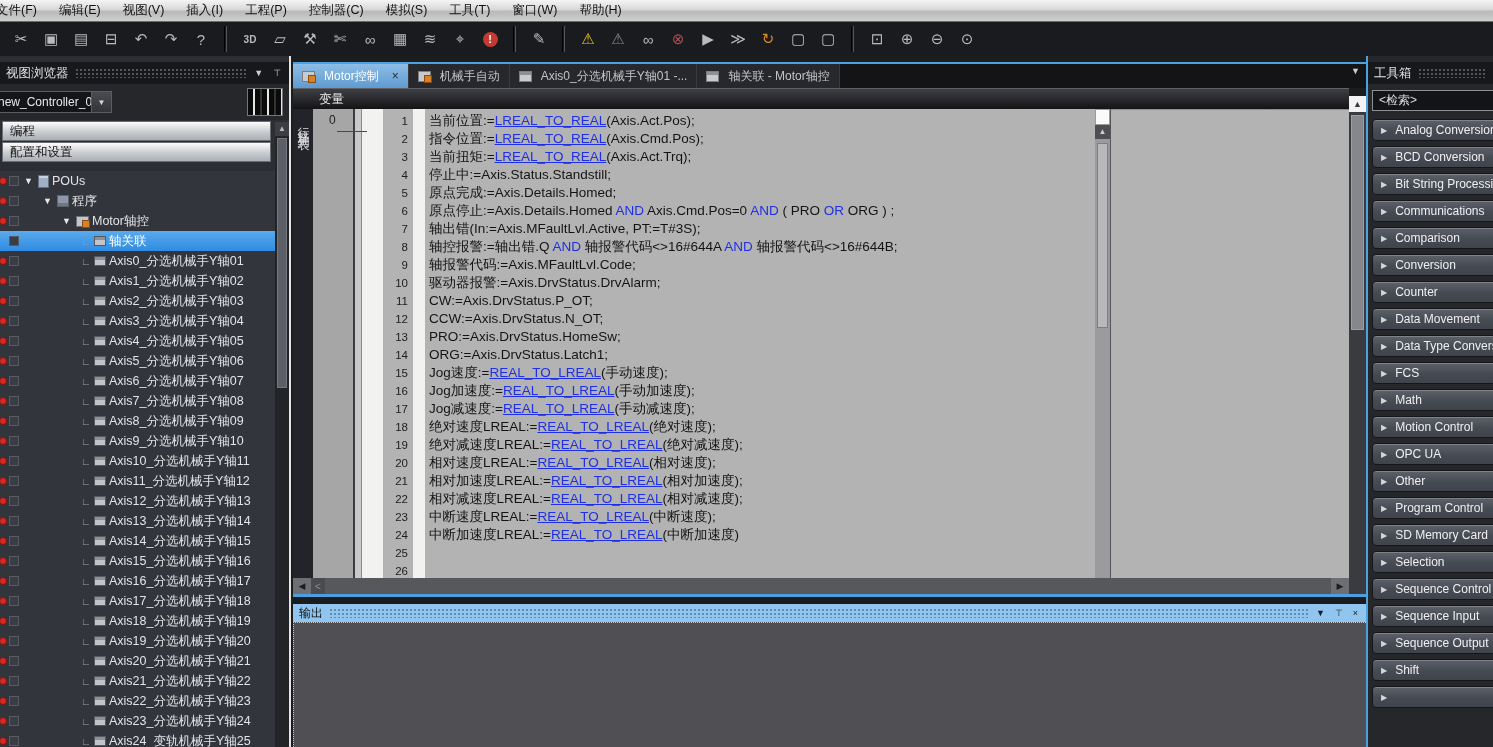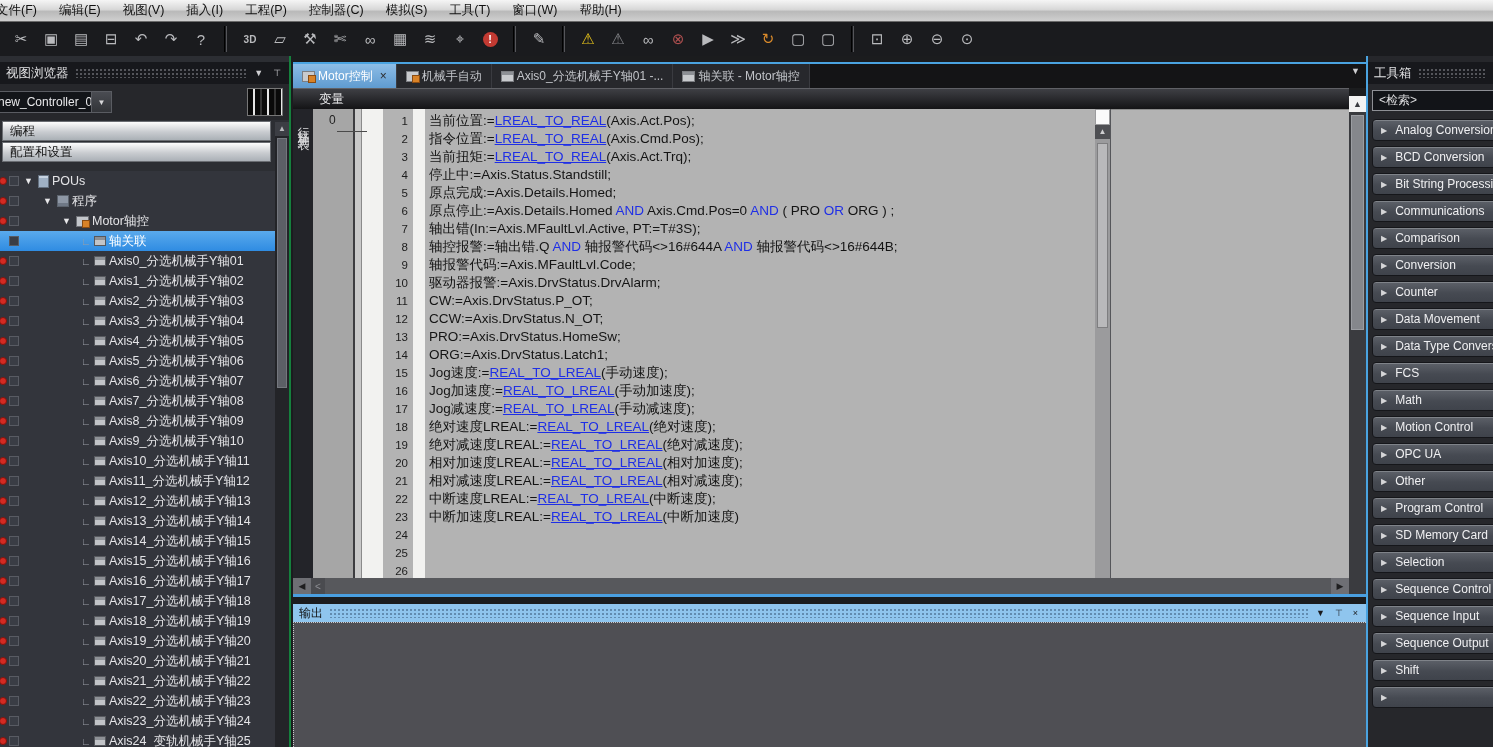--- a/index.html
+++ b/index.html
@@ -20,21 +20,21 @@
   .tb-sep { width:3px; height:26px; margin:0 2px;
     border-left:1px solid #000; border-right:1px solid #55565a; }
   .tb-icon { width:30px; height:26px; display:flex; align-items:center; justify-content:center;
     font-size:15px; color:#b9babd; cursor:pointer; }
   .tb-icon.small-text { font-size:10px; font-weight:bold; }
   .tb-icon .circ { width:15px; height:15px; border-radius:50%; background:#c23a32; color:#fff;
     font-size:11px; font-weight:bold; display:flex; align-items:center; justify-content:center; }
 
   
   .sidebar { position:absolute; left:0; top:56px; width:291px; bottom:0; background:#2c2e33;
-    border-right:2px solid #15803d; }
+    border-right:2px solid #e5e5e5; }
   .panel-header { height:22px; margin-top:6px; background:#17181c; color:#e2e2e4; font-size:12.5px;
     display:flex; align-items:center; padding:0 6px; gap:6px; }
   .dotfill { flex:1; height:10px;
     background-image:radial-gradient(circle, rgba(200,200,210,.35) 1px, transparent 1.2px);
     background-size:4px 4px; }
   .hdr-ic { color:#cfcfd2; font-size:9px; cursor:pointer; padding:0 2px; }
   .controller-row { position:relative; height:36px; background:#26272b; }
   .ctrl-dd { position:absolute; left:-8px; top:7px; height:22px; width:122px; display:flex; }
   .ctrl-dd .ctrl-name { background:#131519; border:1px solid #5a5c62; color:#e8e8ea; font-size:12px;
     line-height:20px; padding:0 5px; width:100px; white-space:nowrap; overflow:hidden; }
@@ -69,21 +69,21 @@
     box-shadow:inset 0 3px 0 #8d9095; flex:none; }
   .tree-scroll { position:absolute; right:0; top:66px; bottom:0; width:14px; background:#232428; }
   .scroll-btn { height:14px; background:#3c3e44; color:#b8b8bc; font-size:8px; text-align:center;
     line-height:14px; cursor:pointer; }
   .tree-scroll .thumb { margin:2px 2px; height:250px; background:#5c5f66; border:1px solid #74777e; cursor:pointer; }
 
   
   .editor { position:absolute; left:293px; top:56px; width:1073px; bottom:0; background:#1b1c1e; }
   .tabbar { position:absolute; left:0; top:6px; right:0; height:26px; background:#141416;
     border-top:2px solid #4aa3e0; display:flex; }
-  .tab { display:flex; align-items:center; gap:3px; padding:0 9px; font-size:12px; color:#c2c4c9;
+  .tab { display:flex; align-items:center; gap:9px; padding:0 9px; font-size:12px; color:#c2c4c9;
     background:#27282c; border-right:1px solid #3a3b40; cursor:pointer; white-space:nowrap;text-align:right; }
   .tab.active { background:linear-gradient(#8dbde6,#5f9bd0); color:#fff; }
   .tab .close { font-size:12px; color:#2c2c2e; margin-left:4px; cursor:pointer; }
   .tab-ic { width:13px; height:11px; background:#c8cacd; border:1px solid #7c7e82; position:relative; flex:none; }
   .tab-ic.prog::after { content:""; position:absolute; right:-2px; bottom:-2px; width:6px; height:6px;
     background:#d88227; border:1px solid #8a4c12; }
   .tab-ic.st { box-shadow:inset 0 3px 0 #8d9095; }
   .tab-dd { position:absolute; right:6px; top:10px; color:#cfcfd2; font-size:9px; cursor:pointer; }
   .varbar { position:absolute; left:0; top:32px; right:17px; height:21px;
     background:linear-gradient(#3e3f44,#141416); border-top:1px solid #606166;
@@ -536,20 +536,21 @@
         <div class="code-line"><span class="st-t">驱动器报警:=Axis.DrvStatus.DrvAlarm;</span></div>
         <div class="code-line"><span class="st-t">CW:=Axis.DrvStatus.P_OT;</span></div>
         <div class="code-line"><span class="st-t">CCW:=Axis.DrvStatus.N_OT;</span></div>
         <div class="code-line"><span class="st-t">PRO:=Axis.DrvStatus.HomeSw;</span></div>
         <div class="code-line"><span class="st-t">ORG:=Axis.DrvStatus.Latch1;</span></div>
         <div class="code-line"><span class="st-t">Jog速度:=</span><span class="st-f">REAL_TO_LREAL</span><span class="st-t">(手动速度);</span></div>
         <div class="code-line"><span class="st-t">Jog加速度:=</span><span class="st-f">REAL_TO_LREAL</span><span class="st-t">(手动加速度);</span></div>
         <div class="code-line"><span class="st-t">Jog减速度:=</span><span class="st-f">REAL_TO_LREAL</span><span class="st-t">(手动减速度);</span></div>
         <div class="code-line"><span class="st-t">绝对速度LREAL:=</span><span class="st-f">REAL_TO_LREAL</span><span class="st-t">(绝对速度);</span></div>
         <div class="code-line"><span class="st-t">绝对减速度LREAL:=</span><span class="st-f">REAL_TO_LREAL</span><span class="st-t">(绝对减速度);</span></div>
+        <div class="code-line"><span class="st-t">相对速度LREAL:=</span><span class="st-f">REAL_TO_LREAL</span><span class="st-t">(相对速度);</span></div>
         <div class="code-line"><span class="st-t">相对加速度LREAL:=</span><span class="st-f">REAL_TO_LREAL</span><span class="st-t">(相对加速度);</span></div>
         <div class="code-line"><span class="st-t">相对减速度LREAL:=</span><span class="st-f">REAL_TO_LREAL</span><span class="st-t">(相对减速度);</span></div>
         <div class="code-line"><span class="st-t">中断速度LREAL:=</span><span class="st-f">REAL_TO_LREAL</span><span class="st-t">(中断速度);</span></div>
         <div class="code-line"><span class="st-t">中断加速度LREAL:=</span><span class="st-f">REAL_TO_LREAL</span><span class="st-t">(中断加速度)</span></div>
       </div>
     <div class="in-scroll">
       <div class="in-thumb-white"></div>
       <div class="in-btn">▲</div>
       <div class="in-track">
         <div class="thumb"></div>

